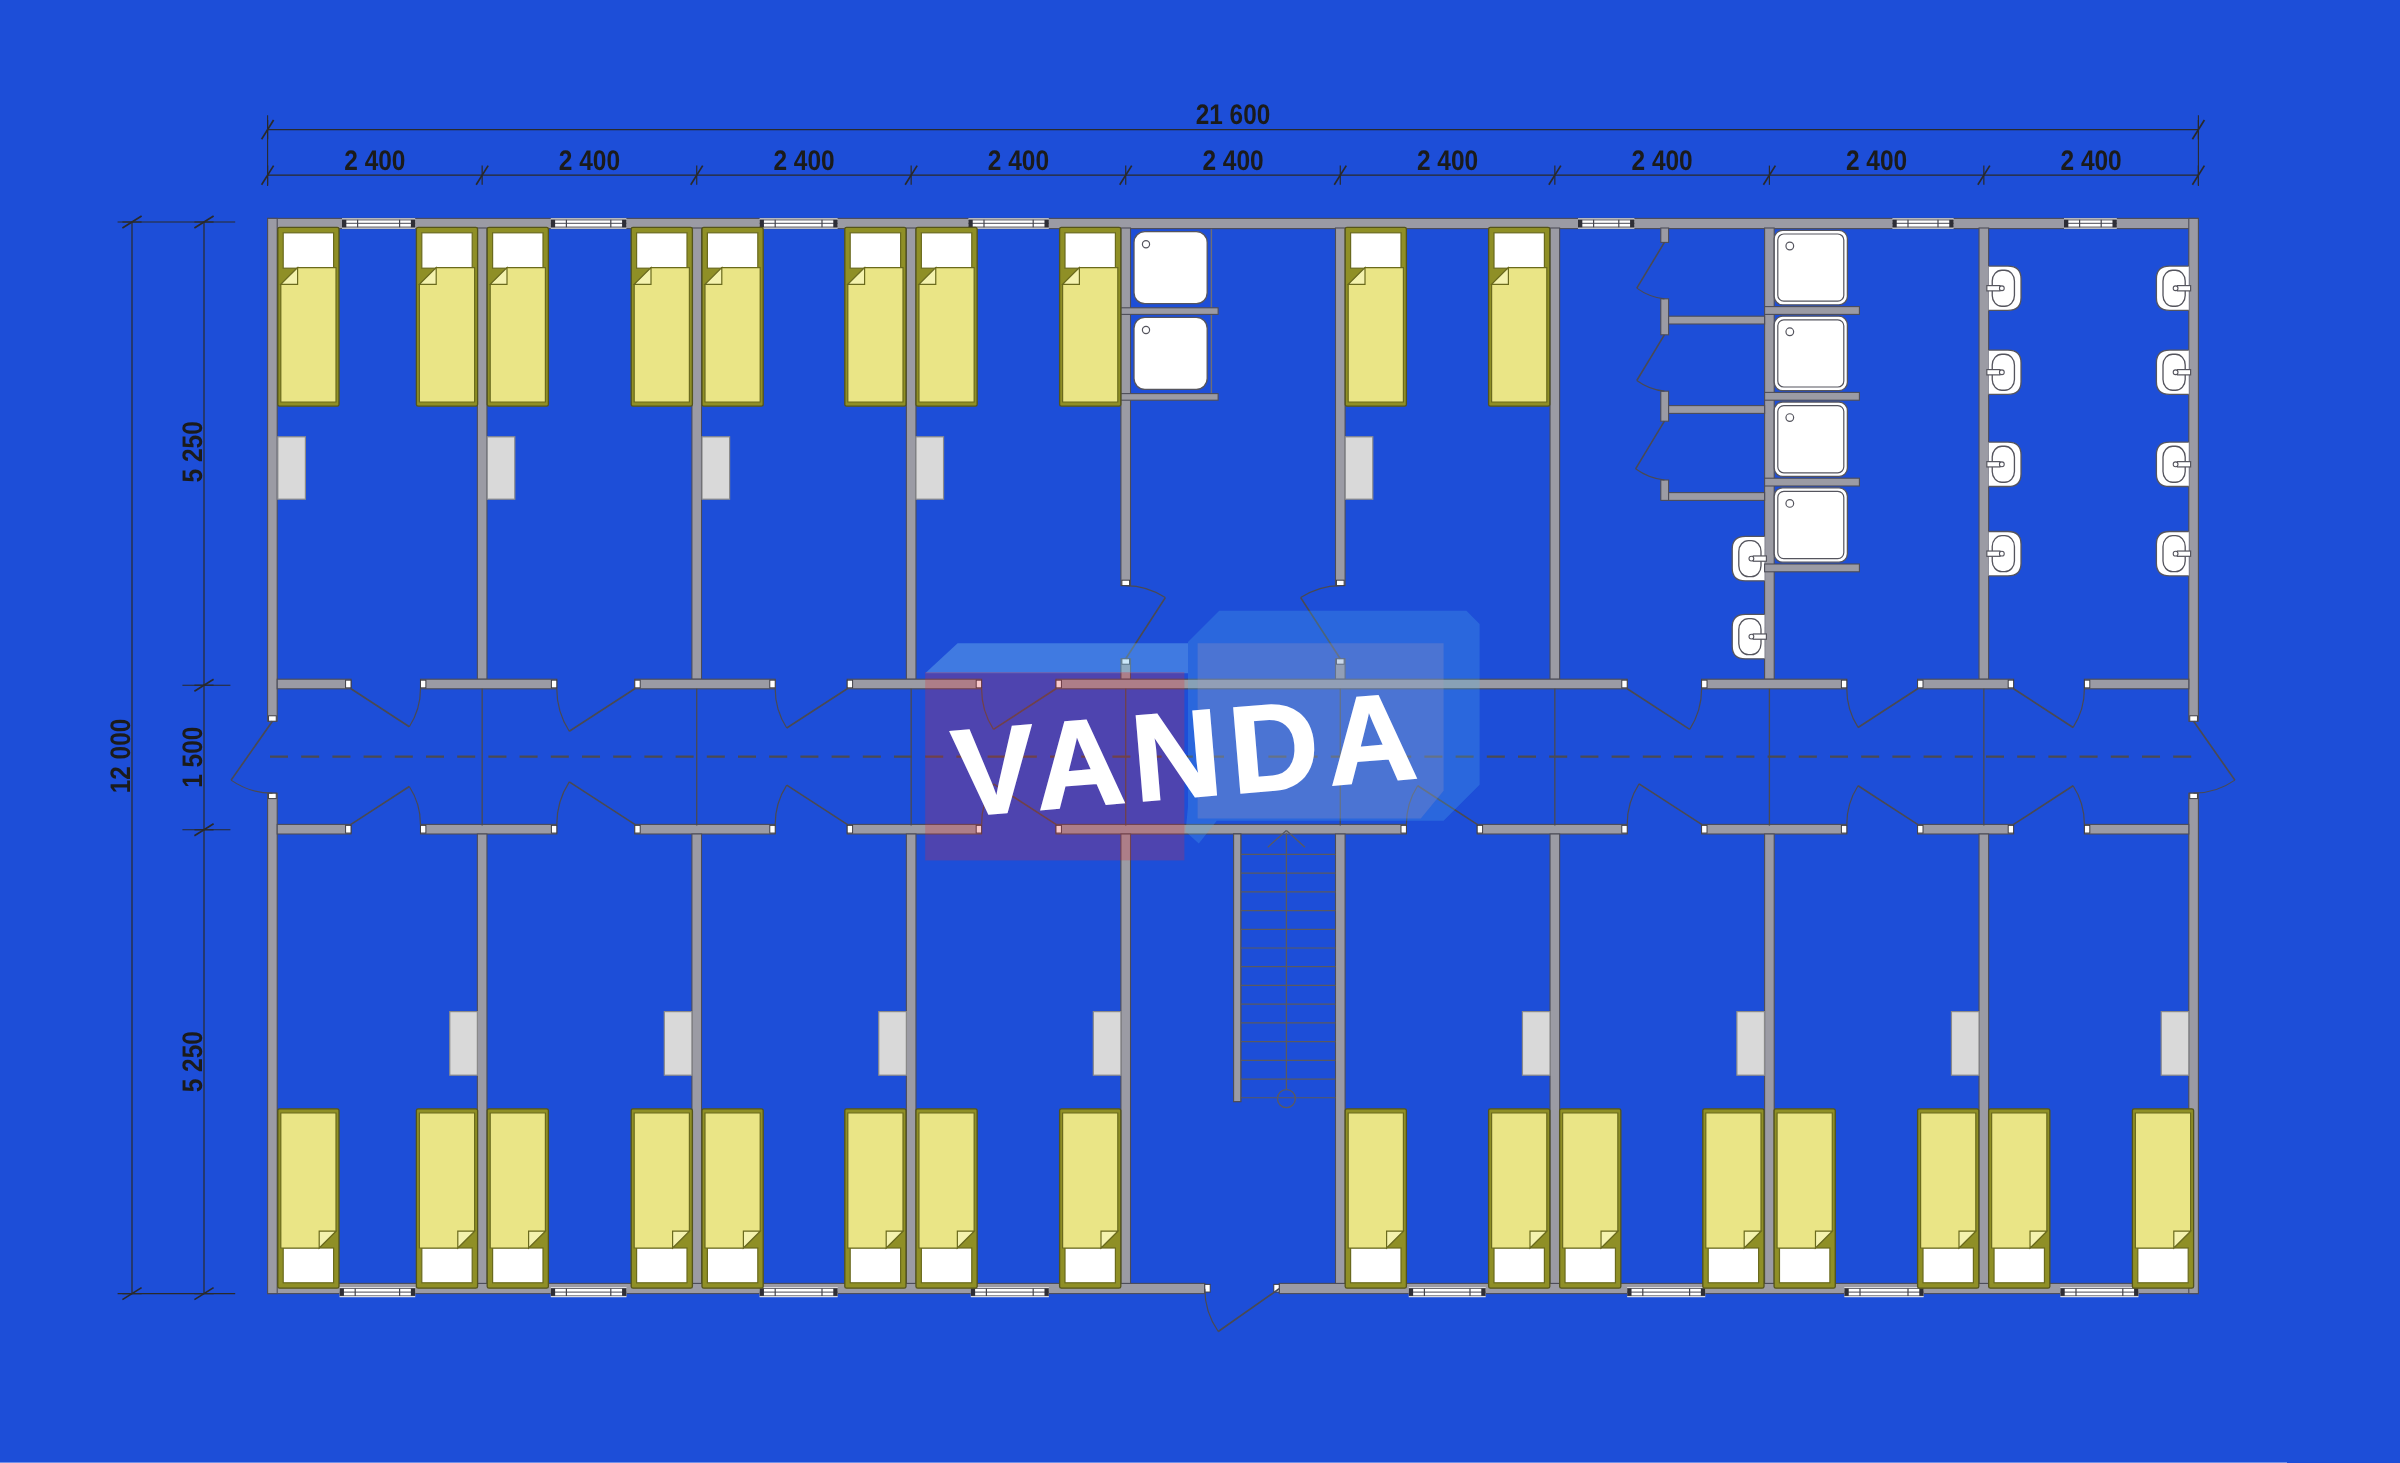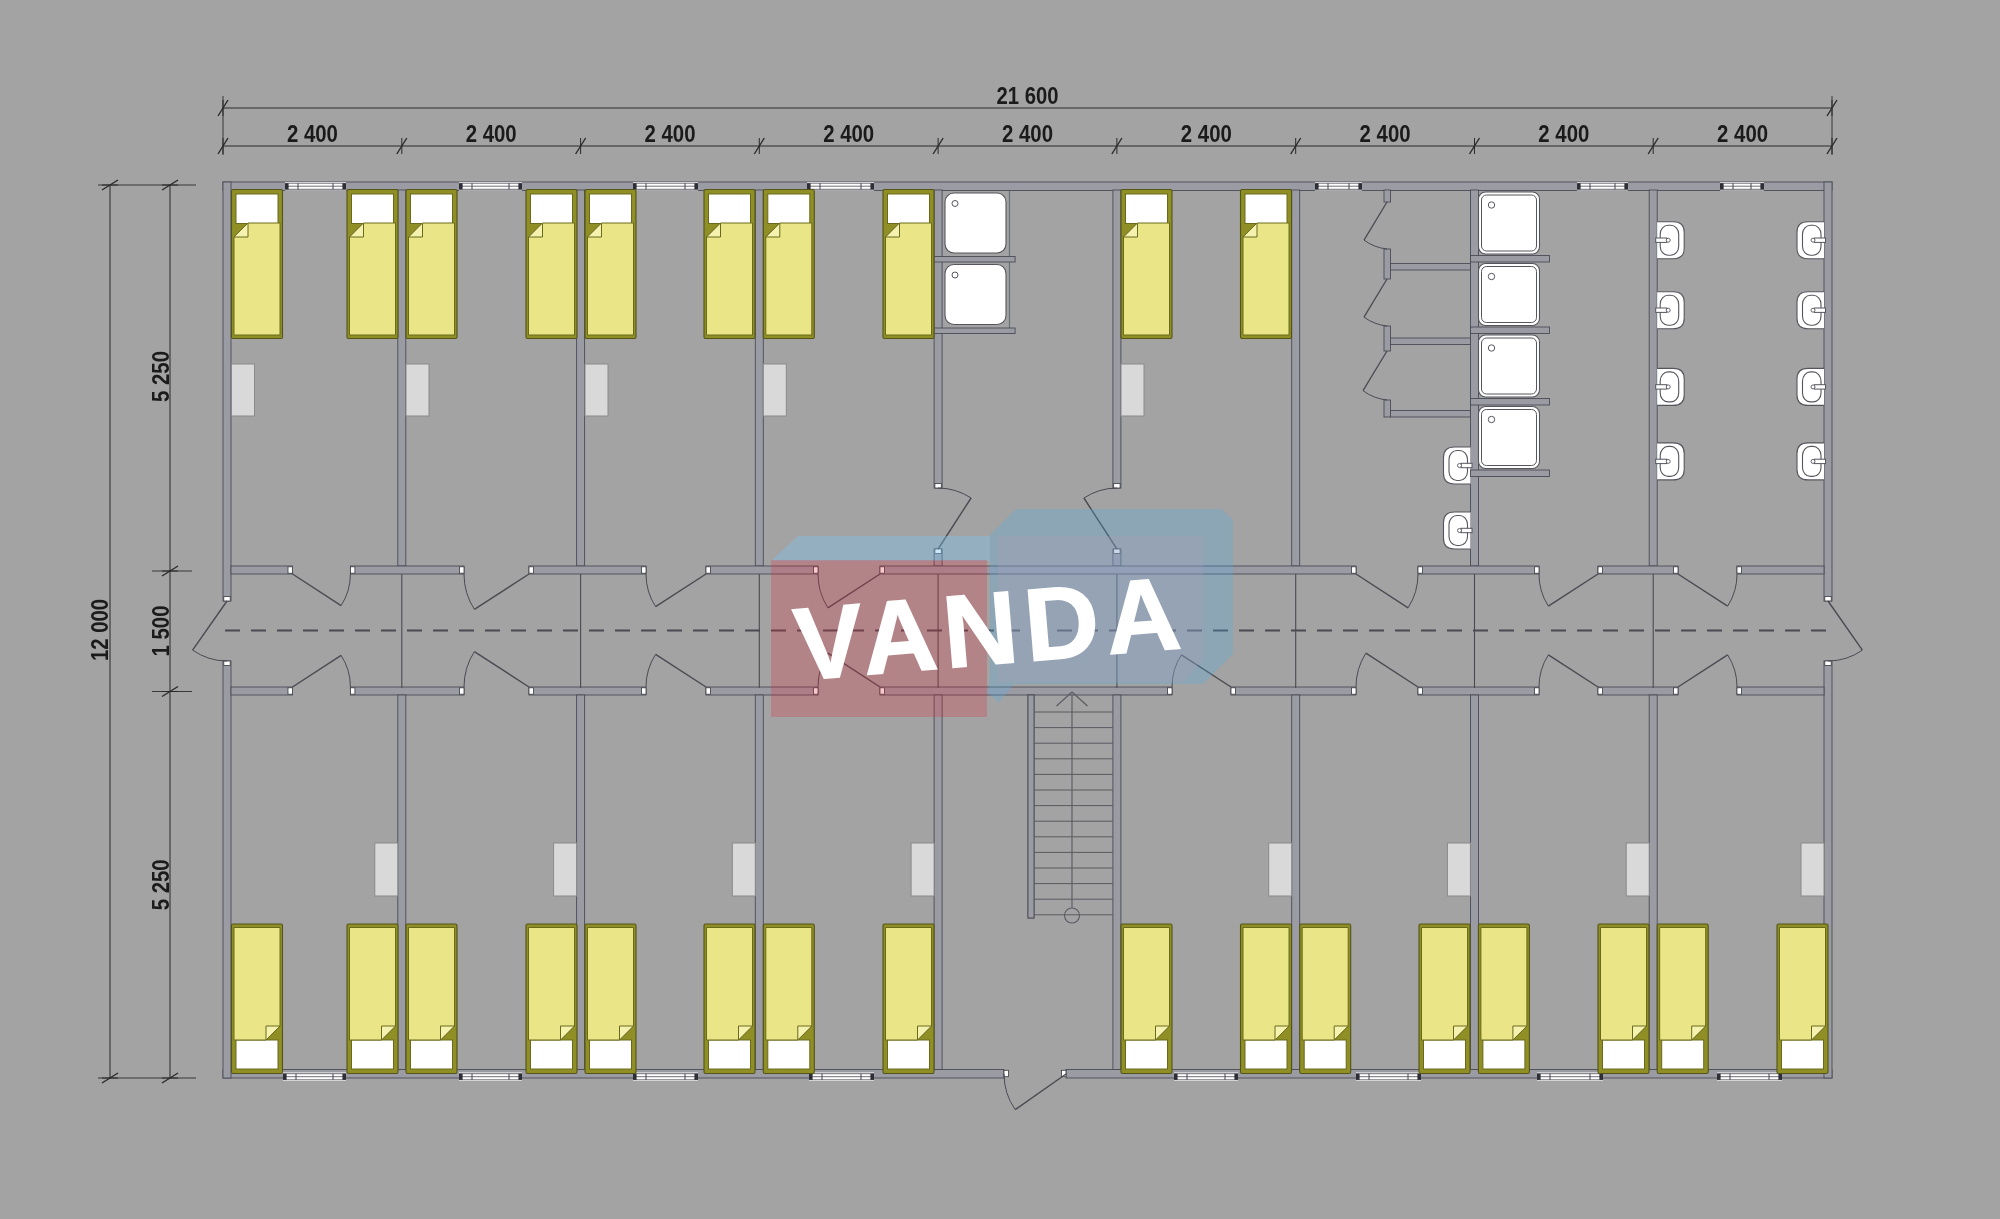--- a/index.html
+++ b/index.html
@@ -1,16 +1,16 @@
 <!DOCTYPE html>
 <html><head>
 <meta charset="utf-8">
 <style>
 html,body{margin:0;padding:0;background:#ffffff;}
-#plan{position:relative;width:2000px;height:1219px;background:#a3a3a3;overflow:hidden;}
+#plan{position:relative;width:2000px;height:1219px;background:#1d4ed8;overflow:hidden;}
 </style>
 </head>
 <body>
 
 <div id="plan">
 <svg width="2000" height="1219" viewBox="0 0 2000 1219" xmlns="http://www.w3.org/2000/svg">
 
 <line x1="223.0" y1="108.0" x2="1832.0" y2="108.0" stroke="#2a2a2a" stroke-width="1.0"></line>
       <line x1="218.0" y1="116.0" x2="228.0" y2="100.0" stroke="#2a2a2a" stroke-width="1.4"></line>
       <line x1="223.0" y1="100.0" x2="223.0" y2="116.0" stroke="#2a2a2a" stroke-width="1.0"></line>

